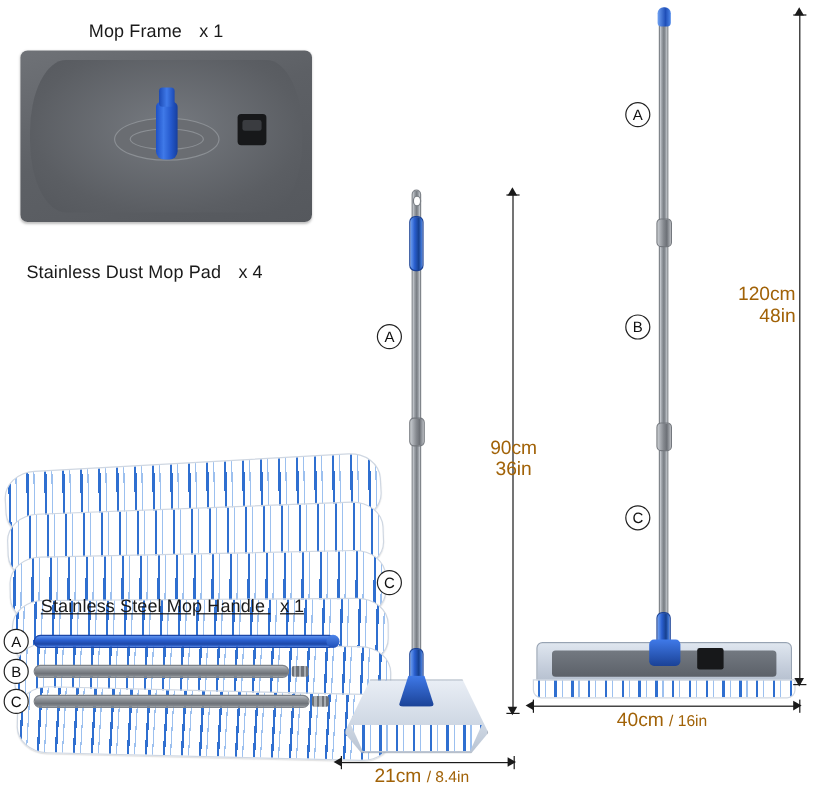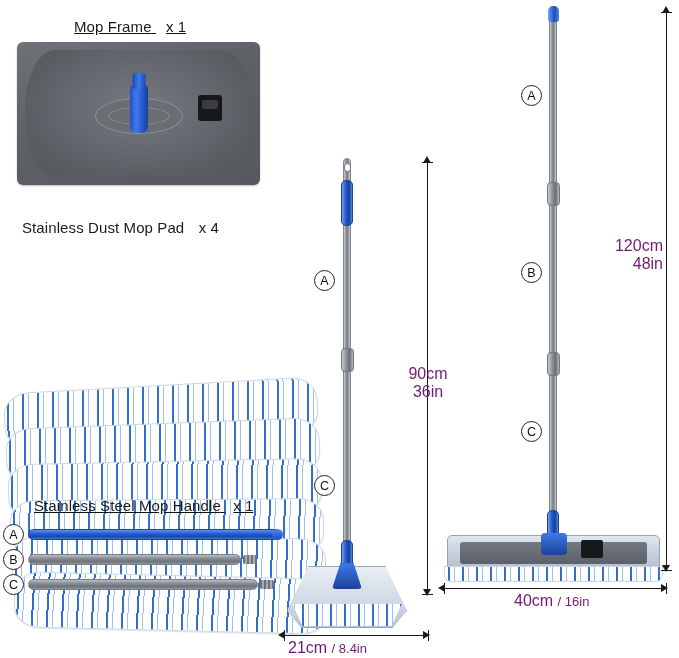--- a/index.html
+++ b/index.html
@@ -41,21 +41,21 @@
     font-size: 12.5px;
     color: #111;
     background: #fff;
     box-sizing: border-box;
   }
 
   
   .dim {
     font-size: 16px;
     line-height: 1.15;
-    color: #701a75;
+    color: #a16207;
     white-space: nowrap;
   }
   .dim .small { font-size: 13px; }
 
   
   .frame-card {
     width: 243px;
     height: 143px;
     background: linear-gradient(160deg,#6f7277 0%, #5d6065 45%, #55585d 100%);
     border-radius: 6px;
@@ -308,21 +308,21 @@
     width: 0; height: 0;
   }
   .arrow-up { border-left: 4px solid transparent; border-right: 4px solid transparent; border-bottom: 7px solid #1a1a1a; }
   .arrow-down { border-left: 4px solid transparent; border-right: 4px solid transparent; border-top: 7px solid #1a1a1a; }
   .arrow-left { border-top: 4px solid transparent; border-bottom: 4px solid transparent; border-right: 7px solid #1a1a1a; }
   .arrow-right { border-top: 4px solid transparent; border-bottom: 4px solid transparent; border-left: 7px solid #1a1a1a; }
 </style>
 </head>
 <body>
 
-<div class="abs" style="left:74px; top:18px;text-decoration:underline;">
+<div class="abs" style="left:74px; top:18px;">
   <span class="label-text">Mop Frame</span>
   <span class="label-qty" style="margin-left:10px;">x 1</span>
 </div>
 
 <div class="abs frame-card" style="left:17px; top:42px;">
   <div class="frame-plate"></div>
   <div class="frame-handle-base"></div>
   <div class="frame-handle-top"></div>
   <div class="frame-clip"></div>
 </div>
@@ -379,21 +379,21 @@
 <div class="abs dim" style="left:398px; top:365px; text-align:center; width:60px;">
   <div>90cm</div>
   <div>36in</div>
 </div>
 
 <div class="abs mline-h" style="left:284px; top:635px; width:144px;"></div>
 <div class="abs arrow-left" style="left:278px; top:631px;"></div>
 <div class="abs arrow-right" style="left:423px; top:631px;"></div>
 <div class="abs tick-v" style="left:284px; top:630px;"></div>
 <div class="abs tick-v" style="left:428px; top:630px;"></div>
-<div class="abs dim" style="left:288px; top:639px;">
+<div class="abs dim" style="left:312px; top:639px;">
   <span>21cm</span>
   <span class="small">/ 8.4in</span>
 </div>
 
 <div class="abs pole thin" style="left:549px; top:12px; height:525px;"></div>
 <div class="abs pole-tip" style="left:548px; top:6px;"></div>
 <div class="abs pole-joint" style="left:547px; top:182px;"></div>
 <div class="abs pole-joint" style="left:547px; top:352px;"></div>
 <div class="abs pole-grip" style="left:547px; top:510px; height:32px;"></div>
 

